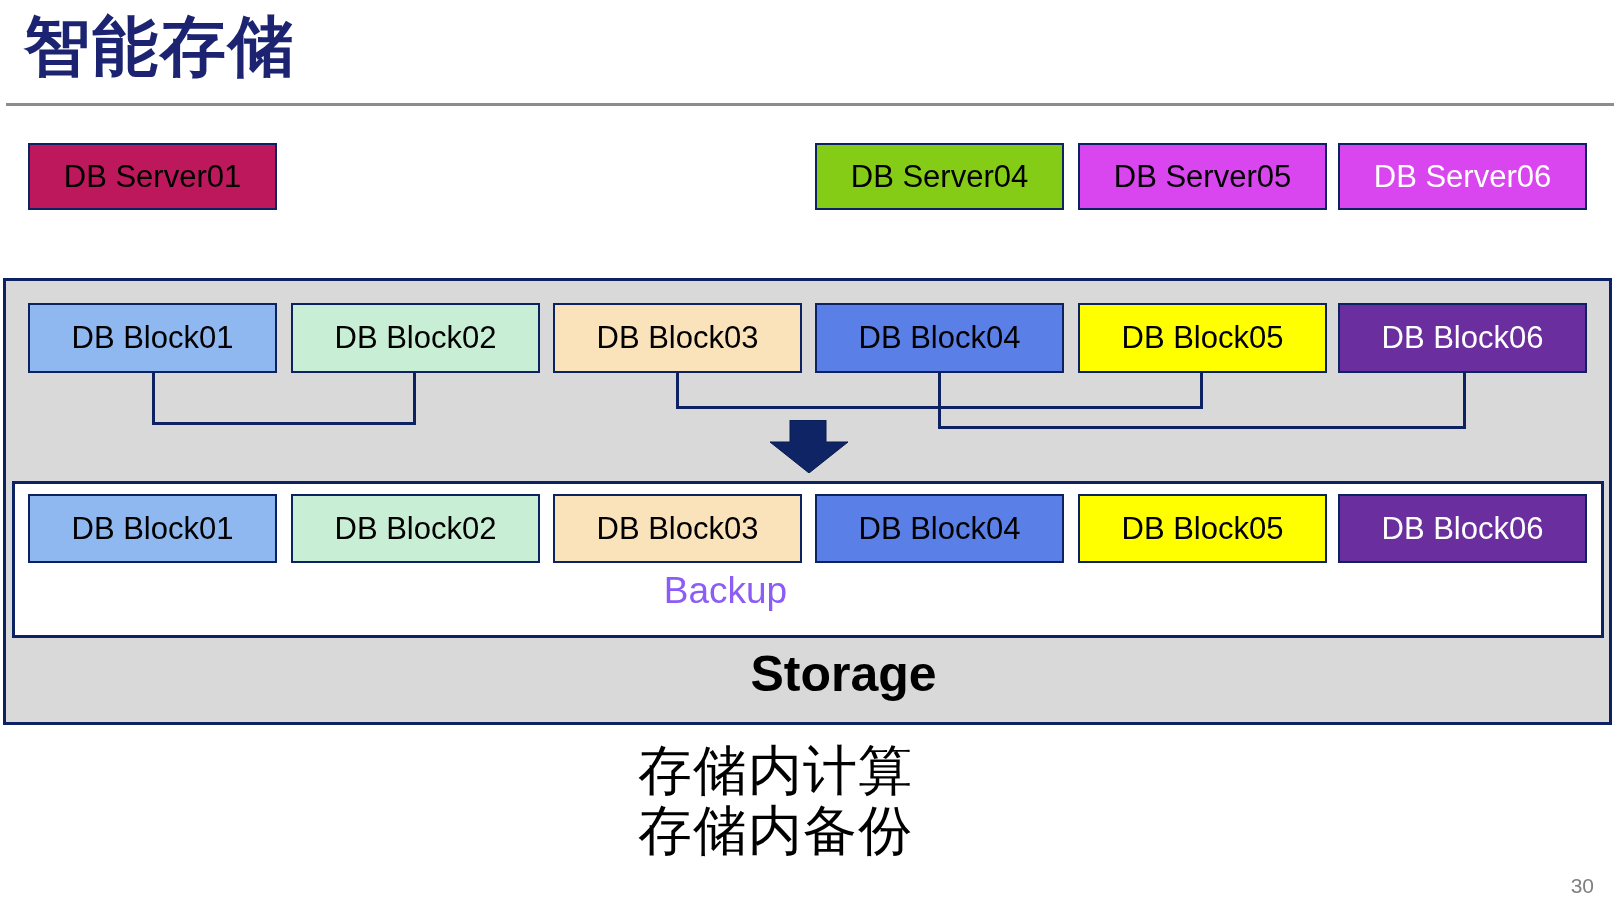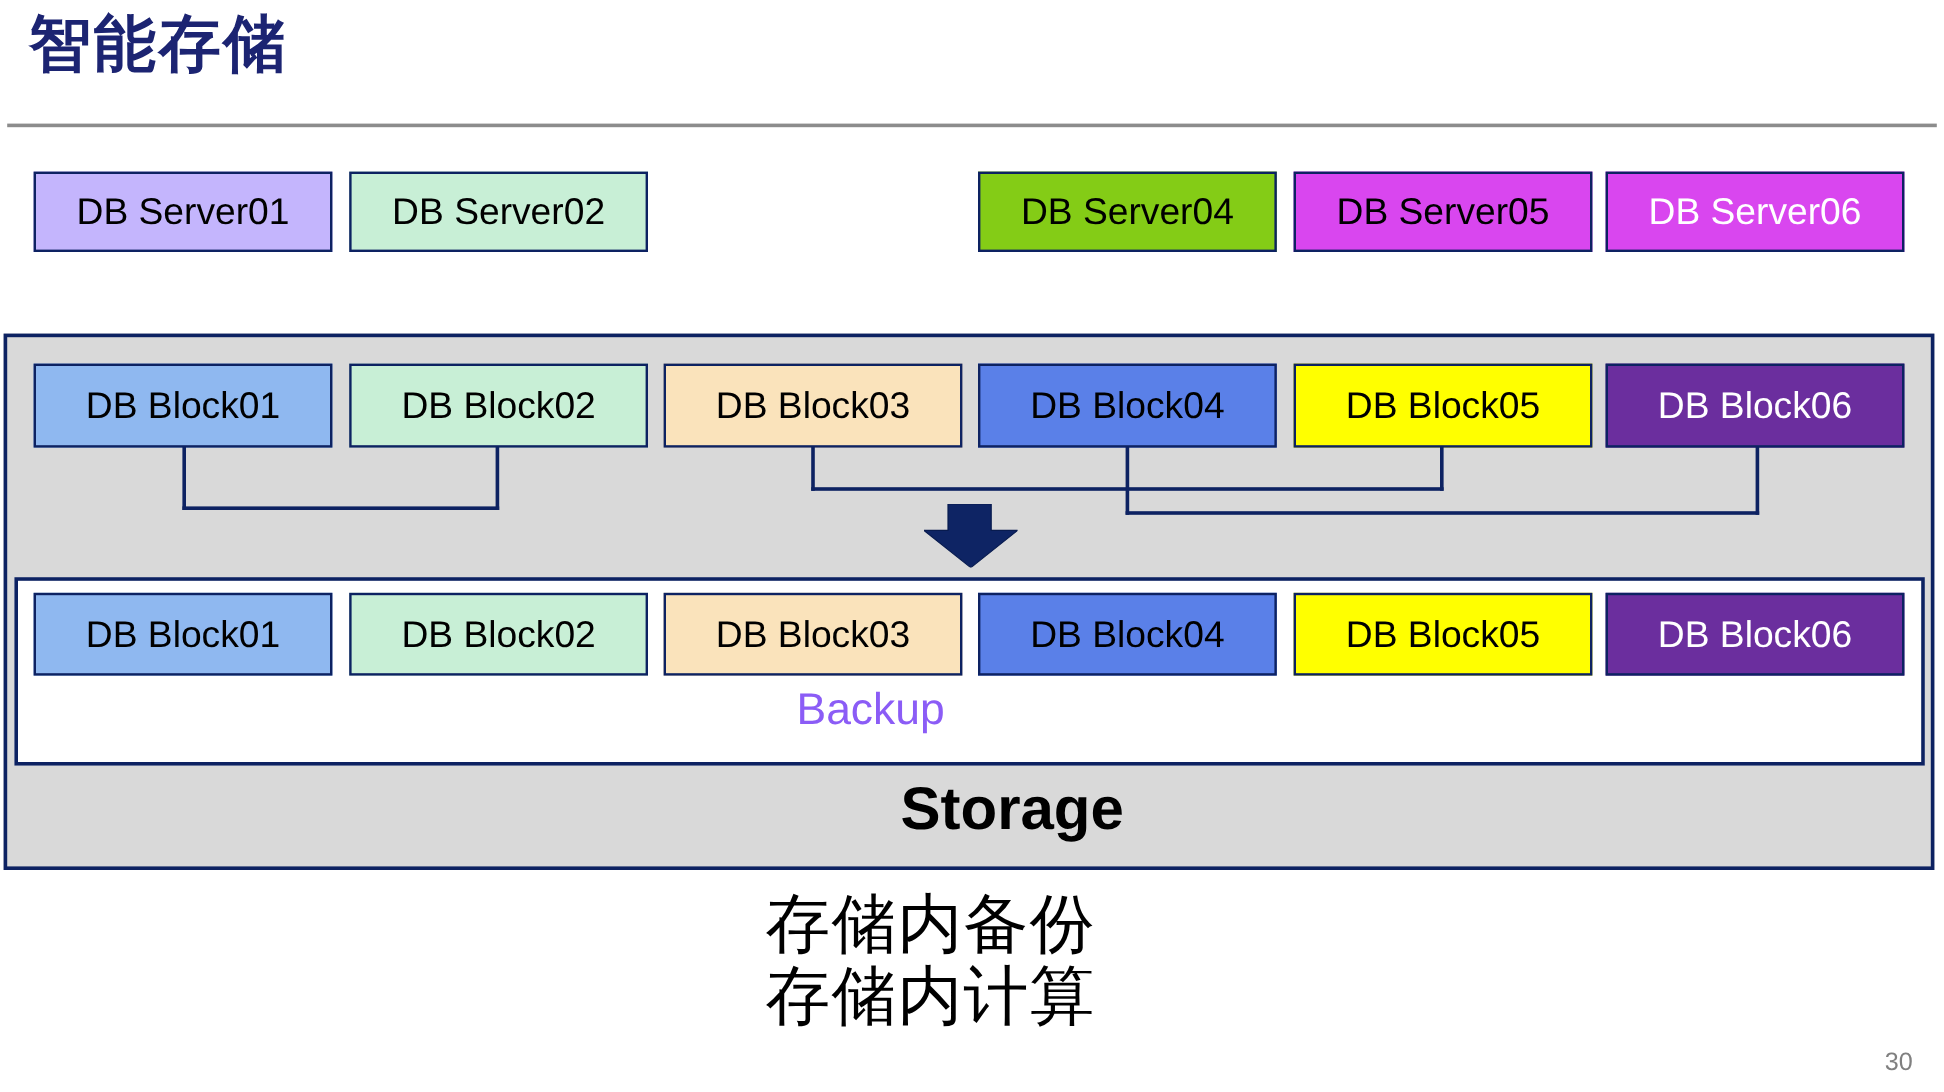--- a/index.html
+++ b/index.html
@@ -1,21 +1,21 @@
 <!DOCTYPE html>
 <html><head>
 <meta charset="utf-8">
 <style>
   html,body{margin:0;padding:0;background:#ffffff;}
   .slide{
     position:relative;width:1620px;height:910px;background:#ffffff;overflow:hidden;
     font-family:"Liberation Sans","DejaVu Sans",sans-serif;
   }
   .title{
-    position:absolute;left:24px;top:2px;font-size:52px;font-weight:700;
+    position:absolute;left:24px;top:2px;font-size:66px;font-weight:700;
     letter-spacing:2px;color:#1C2472;
   }
   .title-rule{
     position:absolute;left:6px;top:103px;width:1608px;height:3px;background:#8C8C8C;
   }
   .box{
     position:absolute;width:249px;box-sizing:border-box;border:2px solid #0D2262;
     display:flex;align-items:center;justify-content:center;
     font-size:31px;color:#000;white-space:nowrap;
   }
@@ -56,22 +56,21 @@
   }
 </style>
 </head>
 <body>
 
 <div class="slide">
 
   <div class="title" style="color: rgb(28, 36, 114);">智能存储</div>
   <div class="title-rule"></div>
 
-  <div class="box c1 r-srv" style="background-color: #c4b5fd; color: rgb(0, 0, 0);">DB Server01</div>
-  <div class="box c2 r-srv" style="background-color: rgb(200, 239, 214); color: rgb(0, 0, 0);">DB Server02</div>
+  <div class="box c1 r-srv" style="background-color: #be185d; color: rgb(0, 0, 0);">DB Server01</div>
   <div class="box c4 r-srv" style="background-color: #84cc16; color: rgb(0, 0, 0);">DB Server04</div>
   <div class="box c5 r-srv" style="background-color: #d946ef; color: rgb(0, 0, 0);">DB Server05</div>
   <div class="box c6 r-srv" style="background-color: #d946ef; color: rgb(255, 255, 255);">DB Server06</div>
 
   <div class="storage-outer"></div>
 
   <div class="box c1 r-blk1" style="background-color: rgb(143, 184, 240); color: rgb(0, 0, 0);">DB Block01</div>
   <div class="box c2 r-blk1" style="background-color: rgb(200, 239, 214); color: rgb(0, 0, 0);">DB Block02</div>
   <div class="box c3 r-blk1" style="background-color: rgb(250, 227, 187); color: rgb(0, 0, 0);">DB Block03</div>
   <div class="box c4 r-blk1" style="background-color: rgb(90, 128, 232); color: rgb(0, 0, 0);">DB Block04</div>
@@ -92,18 +91,18 @@
   <div class="box c2 r-blk2" style="background-color: rgb(200, 239, 214); color: rgb(0, 0, 0);">DB Block02</div>
   <div class="box c3 r-blk2" style="background-color: rgb(250, 227, 187); color: rgb(0, 0, 0);">DB Block03</div>
   <div class="box c4 r-blk2" style="background-color: rgb(90, 128, 232); color: rgb(0, 0, 0);">DB Block04</div>
   <div class="box c5 r-blk2" style="background-color: rgb(255, 255, 0); color: rgb(0, 0, 0);">DB Block05</div>
   <div class="box c6 r-blk2" style="background-color: rgb(107, 46, 158); color: rgb(255, 255, 255);">DB Block06</div>
 
   <div class="backup-label">Backup</div>
   <div class="storage-label">Storage</div>
 
   <div class="caption">
+    <div>存储内计算</div>
     <div>存储内备份</div>
-    <div>存储内计算</div>
   </div>
 
   <div class="page-number" style="color: rgb(128, 128, 128);">30</div>
 </div>
 
 </body></html>

